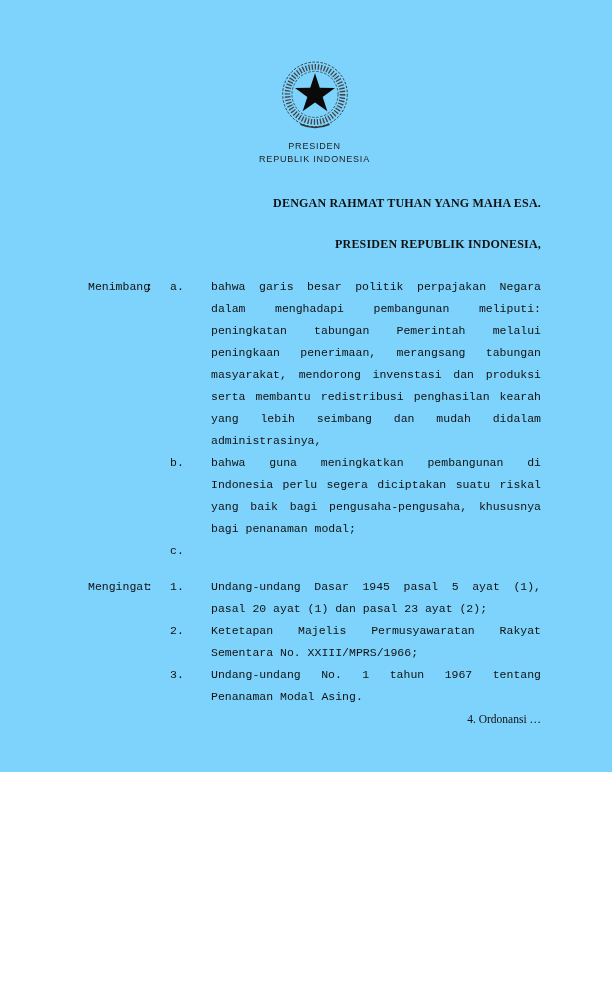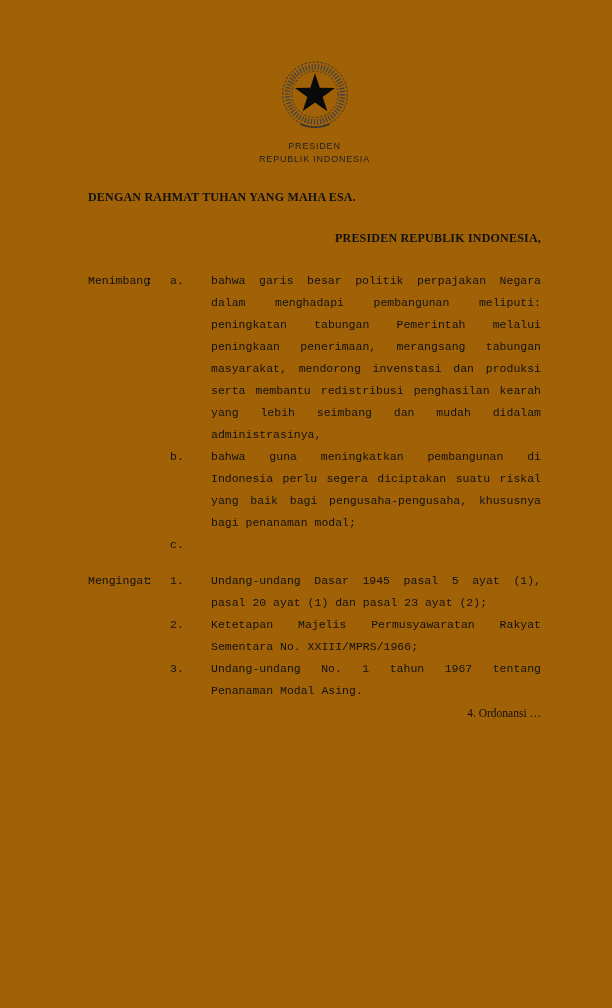--- a/index.html
+++ b/index.html
@@ -3,22 +3,22 @@
 <meta charset="utf-8">
 <style>
   html, body {
     margin: 0;
     padding: 0;
     background: #ffffff;
   }
   .page {
     position: relative;
     width: 612px;
-    height: 1008px;
-    background: #a16207;
+    height: 772px;
+    background: #7dd3fc;
     font-family: "Liberation Serif", serif;
     color: #111;
     overflow: hidden;
   }
   .content {
     position: absolute;
     left: 88px;
     top: 0;
     width: 453px;
   }
@@ -43,22 +43,22 @@
     margin-top: 44px;
     text-align: center;
   }
   .title-line {
     font-weight: bold;
     font-size: 12.5px;
     letter-spacing: 0.2px;
     line-height: 20px;
   }
   .invocation {
-    margin-top: 21px;
-    text-align: left;
+    margin-top: 27px;
+    text-align: right;
     font-weight: bold;
     font-size: 12px;
     letter-spacing: 0.2px;
     line-height: 20px;
   }
   .authority {
     margin-top: 21px;
     text-align: right;
     font-weight: bold;
     font-size: 12px;

